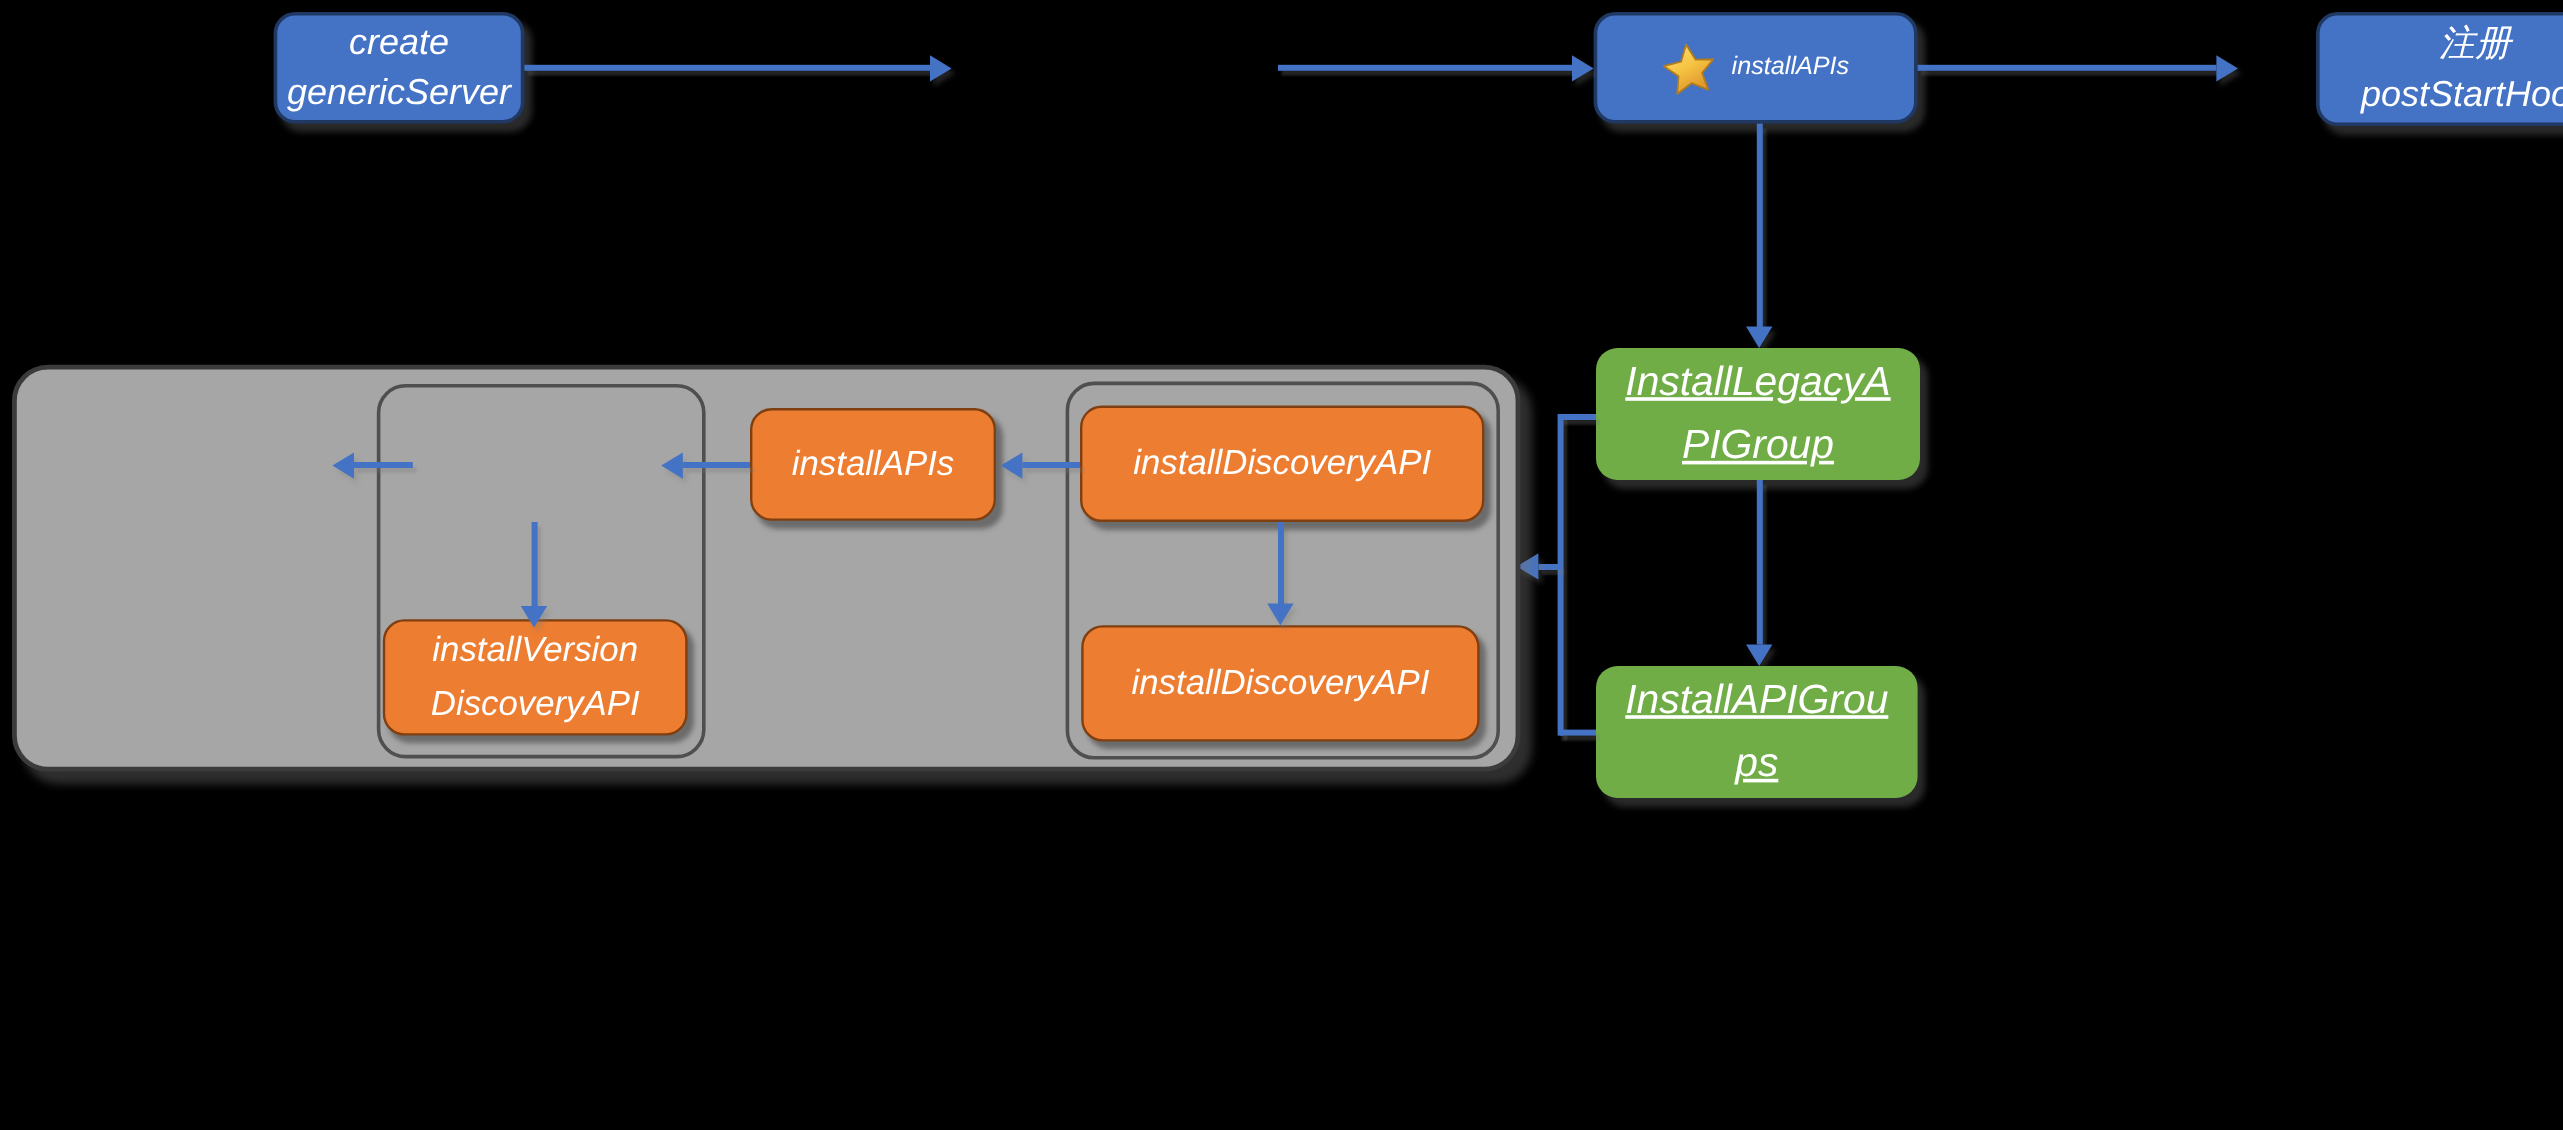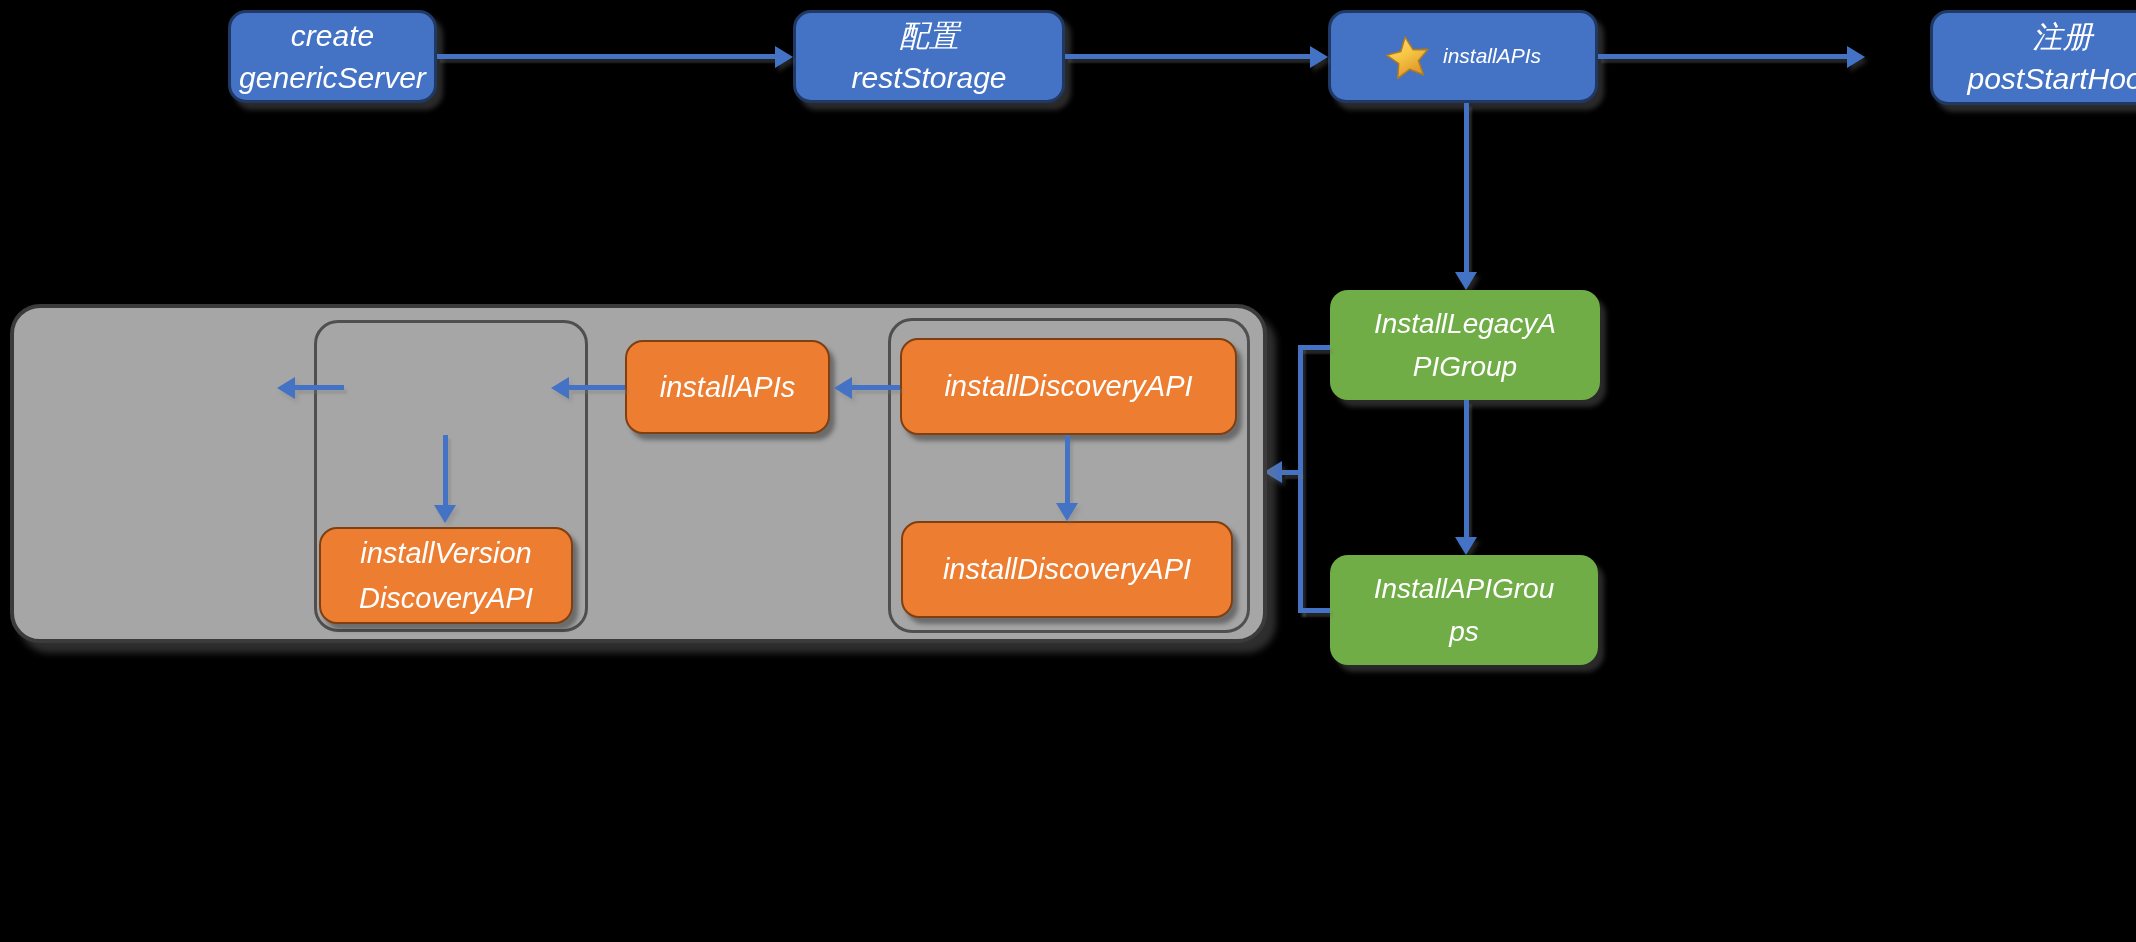--- a/index.html
+++ b/index.html
@@ -15,21 +15,21 @@
   }
   .node .label{white-space:pre-line;display:block;}
   .blue{
     background:#4472C4;border:3px solid #1F3864;border-radius:18px;
     box-shadow:6px 7px 5px rgba(105,105,105,.40);
     font-size:30px;line-height:1.38;
   }
   .green{
     background:#70AD47;border:3px solid #22341А;border-radius:18px;
     box-shadow:6px 7px 5px rgba(105,105,105,.40);
-    font-size:28px;line-height:1.55;
+    font-size:34px;line-height:1.55;text-decoration:underline;
   }
   .green{border-color:#22341a;}
   .orange{
     background:#ED7D31;border:2px solid #7F3F10;border-radius:18px;
     box-shadow:5px 6px 4px rgba(50,50,50,.50);
     font-size:29px;line-height:1.55;
   }
   
   .group{
     position:absolute;background:#A6A6A6;border:4px solid #3B3B3B;border-radius:30px;
@@ -56,24 +56,20 @@
 </head>
 <body>
 
 <div class="stage">
 
   <div class="node blue" style="left:228px;top:10px;width:209px;height:93px">
     <span class="label">create
 genericServer</span>
   </div>
 
-  <div class="node blue" style="left:793px;top:10px;width:272px;height:93px">
-    <span class="label">配置
-restStorage</span>
-  </div>
 
   <div class="node blue" style="left:1328px;top:10px;width:270px;height:93px;font-size:21px">
     <svg class="star" width="46" height="44" viewBox="0 0 24 23">
       <defs>
         <linearGradient id="gold" x1="0" y1="0" x2="0.4" y2="1">
           <stop offset="0" stop-color="#FFDD75"></stop>
           <stop offset="0.55" stop-color="#F6C443"></stop>
           <stop offset="1" stop-color="#E09A2D"></stop>
         </linearGradient>
       </defs>
@@ -118,21 +114,21 @@
   <div class="seg" style="left:1282px;top:470px;width:18px;height:5px"></div>
   <div class="head left" style="left:1264px;top:461px"></div>
 
   <div class="group" style="left:10px;top:304px;width:1257px;height:339px"></div>
 
   <div class="subgroup" style="left:314px;top:320px;width:274px;height:312px"></div>
   <div class="subgroup" style="left:888px;top:318px;width:362px;height:315px"></div>
 
 
 
-  <div class="node orange" style="left:319px;top:527px;width:254px;height:97px">
+  <div class="node orange" style="left:319px;top:516px;width:254px;height:97px">
     <span class="label">installVersion
 DiscoveryAPI</span>
   </div>
 
   <div class="node orange" style="left:625px;top:340px;width:205px;height:94px">
     <span class="label">installAPIs</span>
   </div>
 
   <div class="node orange" style="left:900px;top:338px;width:337px;height:97px">
     <span class="label">installDiscoveryAPI</span>

